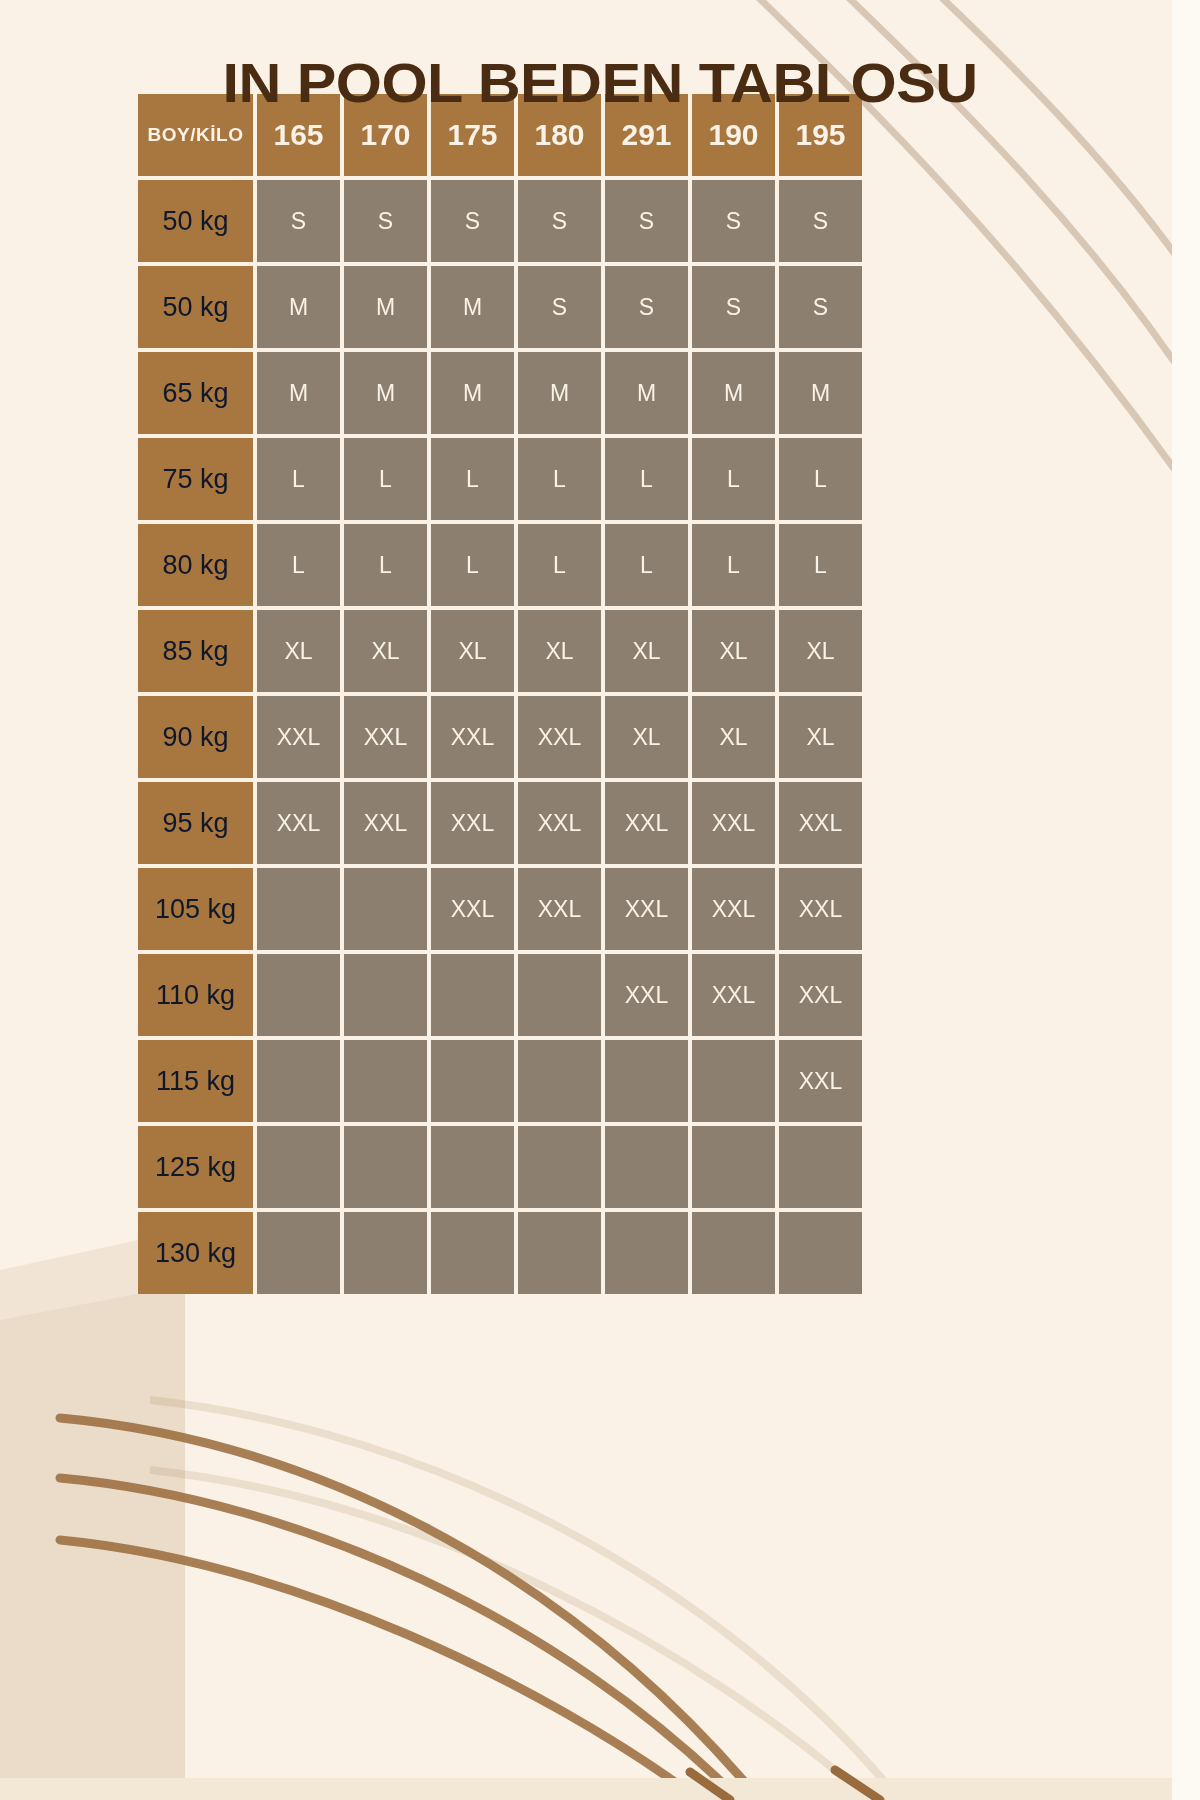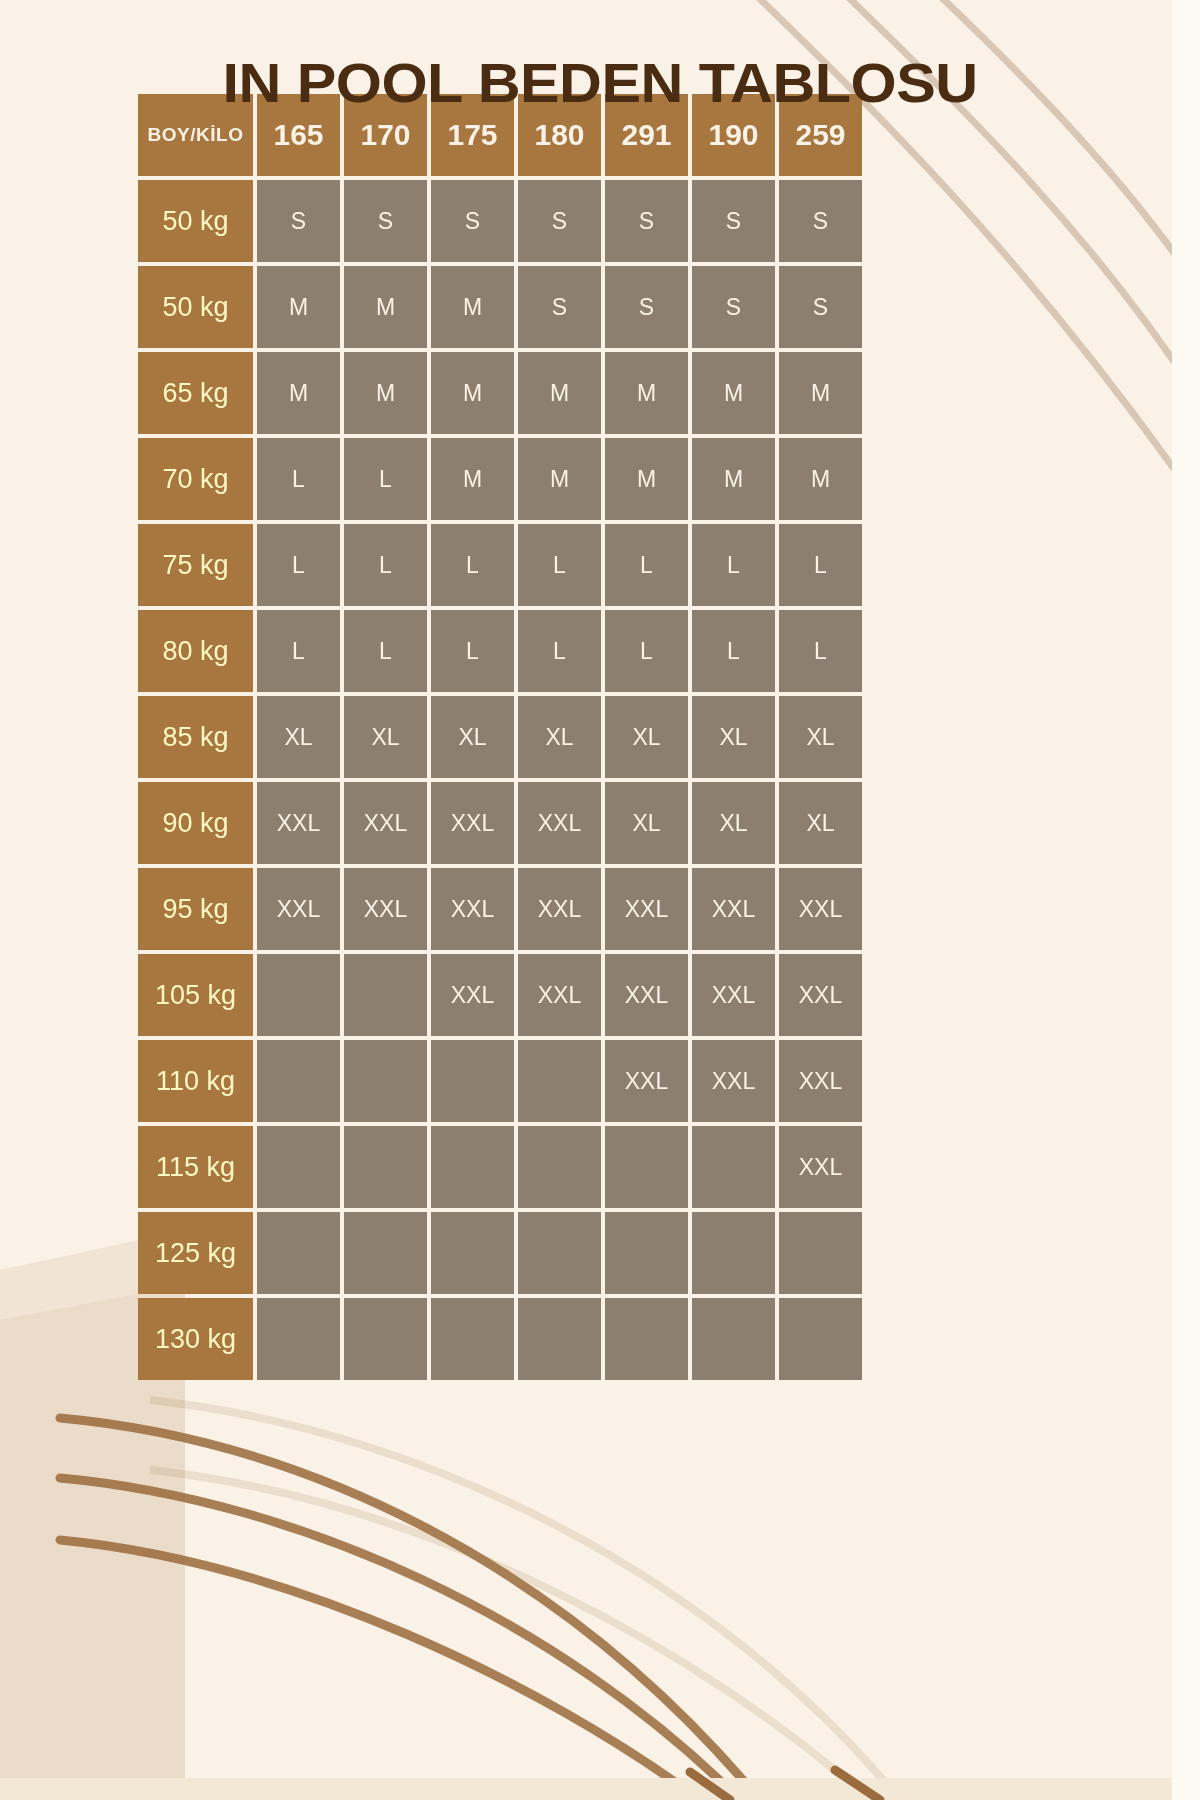--- a/index.html
+++ b/index.html
@@ -84,21 +84,21 @@
     width: 83px;
     background: #A8763F;
     color: #FAF2E6;
     font-size: 30px;
     font-weight: bold;
     letter-spacing: 0px;
   }
   td.row-head {
     width: 115px;
     background: #A8763F;
-    color: #fef9c3;
+    color: #0f172a;
     font-size: 27px;
     font-weight: normal;
   }
   td.cell {
     width: 83px;
     background: #8C7F70;
     color: #FAF2E6;
     font-size: 23px;
     font-weight: normal;
   }
@@ -151,21 +151,21 @@
   <table class="size-table">
     <thead>
       <tr>
         <th class="corner-head">BOY/KİLO</th>
       <th class="col-head">165</th>
           <th class="col-head">170</th>
           <th class="col-head">175</th>
           <th class="col-head">180</th>
           <th class="col-head">291</th>
           <th class="col-head">190</th>
-          <th class="col-head">259</th>
+          <th class="col-head">195</th>
         </tr>
     </thead>
     <tbody id="table-body">
         <tr>
           <td class="row-head">50 kg</td>
           <td class="cell">S</td>
           <td class="cell">S</td>
           <td class="cell">S</td>
           <td class="cell">S</td>
           <td class="cell">S</td>
@@ -179,30 +179,20 @@
           <td class="cell">M</td>
           <td class="cell">S</td>
           <td class="cell">S</td>
           <td class="cell">S</td>
           <td class="cell">S</td>
         </tr>
         <tr>
           <td class="row-head">65 kg</td>
           <td class="cell">M</td>
           <td class="cell">M</td>
-          <td class="cell">M</td>
-          <td class="cell">M</td>
-          <td class="cell">M</td>
-          <td class="cell">M</td>
-          <td class="cell">M</td>
-        </tr>
-        <tr>
-          <td class="row-head">70 kg</td>
-          <td class="cell">L</td>
-          <td class="cell">L</td>
           <td class="cell">M</td>
           <td class="cell">M</td>
           <td class="cell">M</td>
           <td class="cell">M</td>
           <td class="cell">M</td>
         </tr>
         <tr>
           <td class="row-head">75 kg</td>
           <td class="cell">L</td>
           <td class="cell">L</td>

